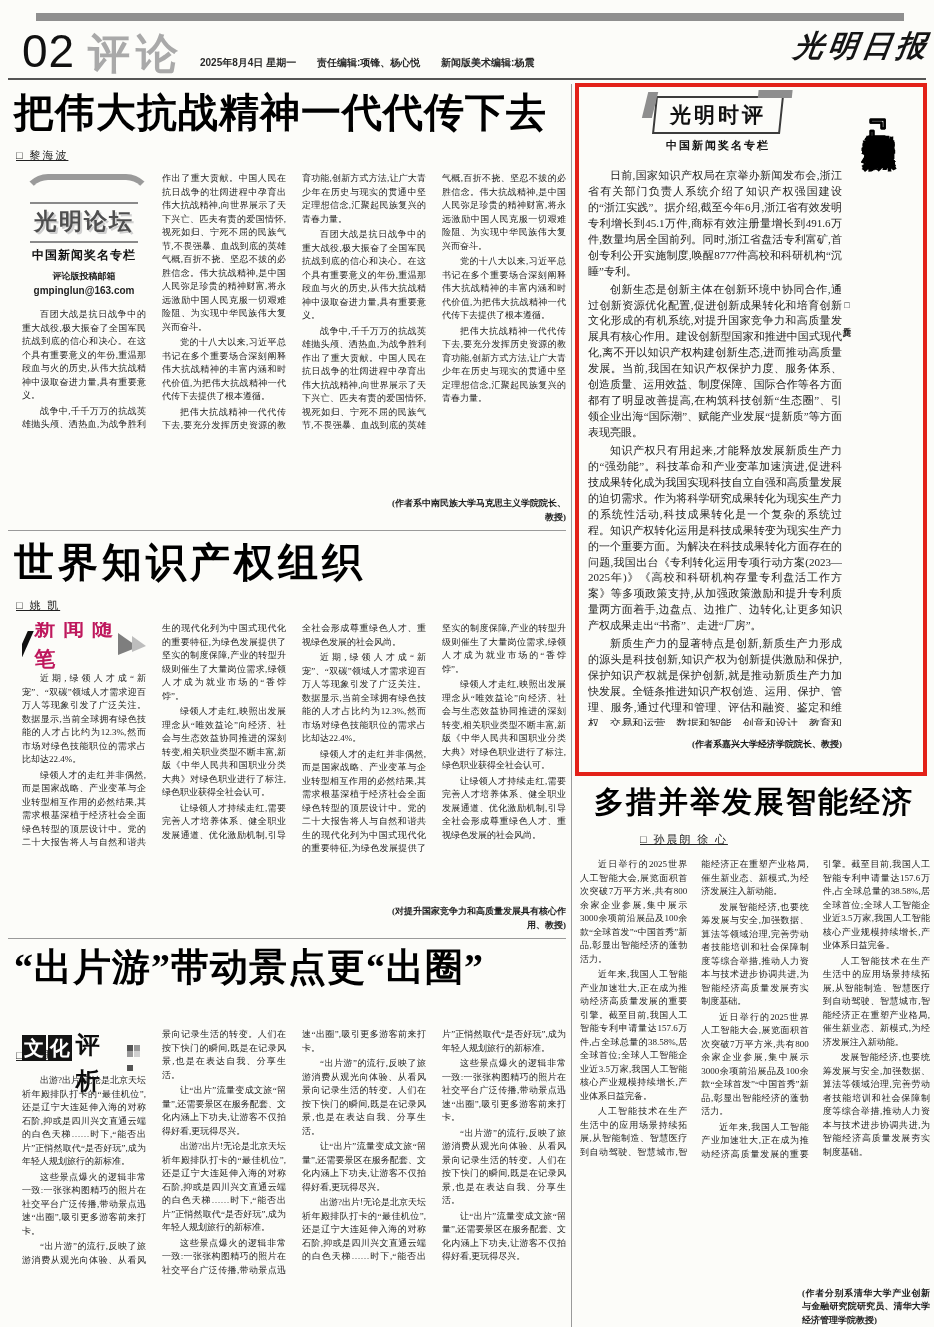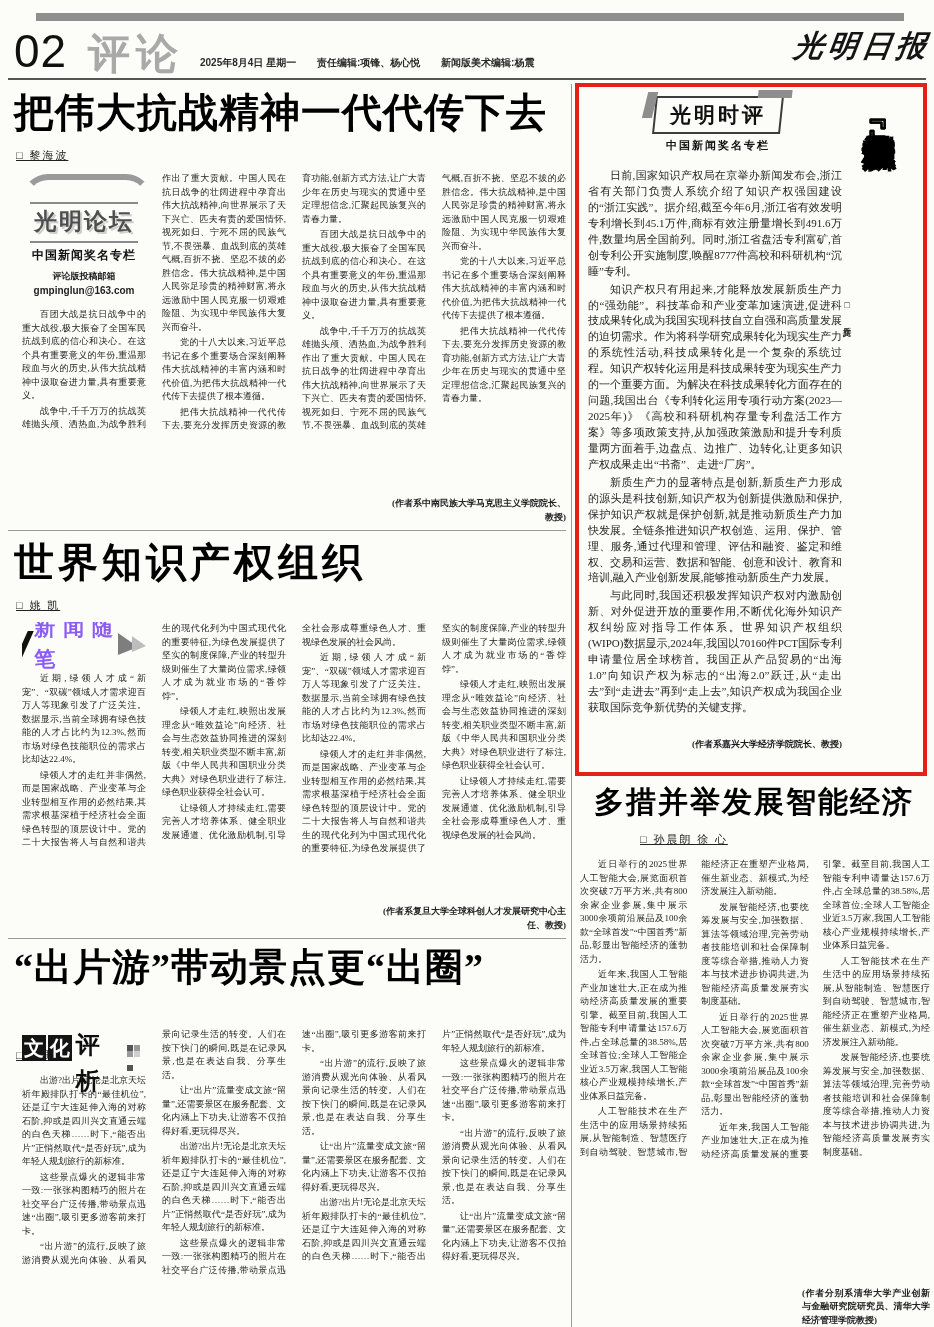--- a/index.html
+++ b/index.html
@@ -5,21 +5,21 @@
   html,body{margin:0;padding:0;}
   body{
     width:934px;height:1327px;position:relative;overflow:hidden;
     background:#fcfcf9;color:#1b1b1b;
     font-family:"Liberation Serif","DejaVu Serif",serif;
   }
   .abs{position:absolute;}
   .hairline{background:#9a9a9a;}
   
   .topbar{left:36px;top:13px;width:868px;height:8px;background:#8f8f8f;}
-  .pagenum{left:14px;top:24px;font-family:"Liberation Sans","DejaVu Sans",sans-serif;
+  .pagenum{left:22px;top:24px;font-family:"Liberation Sans","DejaVu Sans",sans-serif;
     font-size:46px;font-weight:400;color:#111;letter-spacing:1px;}
   .section-title{left:88px;top:26px;font-size:42px;font-weight:bold;color:#a9a9a9;letter-spacing:6px;}
   .dateline{left:200px;top:56px;font-family:"Liberation Sans","DejaVu Sans",sans-serif;
     font-size:10px;font-weight:bold;color:#2a2a2a;}
   .dateline span{margin-right:18px;}
   .masthead{left:758px;top:26px;width:172px;text-align:right;font-size:30px;font-weight:bold;
     font-style:italic;transform:skewX(-8deg);color:#151515;letter-spacing:4px;}
   .header-rule{left:8px;top:78px;width:918px;height:2px;background:#555;}
   
   .headline{font-weight:bold;color:#000;line-height:1.05;letter-spacing:1px;}
@@ -36,21 +36,21 @@
   .forum-name{display:inline-block;font-size:23px;font-weight:bold;color:#4e4e4e;
     letter-spacing:2px;border-top:2px solid #8a8a8a;border-bottom:2px solid #8a8a8a;
     padding:1px 4px;text-shadow:2px 2px 0 #cfcfcf;}
   .forum-sub{font-size:12px;font-weight:bold;color:#111;margin-top:3px;letter-spacing:1px;}
   .forum-mail1{font-size:9px;font-weight:bold;margin-top:6px;}
   .forum-mail2{font-size:10px;font-weight:bold;font-family:"Liberation Sans","DejaVu Sans",sans-serif;}
   
   .notes-badge{break-inside:avoid;margin:2px 0 8px 0;height:40px;display:flex;align-items:center;}
   .notes-slash{display:inline-block;width:7px;height:26px;background:#111;
     transform:skewX(-24deg);margin-right:6px;}
-  .notes-name{font-size:21px;font-weight:bold;color:#8b5cf6;letter-spacing:1px;}
+  .notes-name{font-size:21px;font-weight:bold;color:#be185d;letter-spacing:1px;}
   .notes-arrow{width:0;height:0;border-top:14px solid transparent;border-bottom:8px solid transparent;
     border-left:20px solid #7e7e7e;margin-left:4px;}
   .notes-arrow2{width:0;height:0;border-top:10px solid transparent;border-bottom:6px solid transparent;
     border-left:14px solid #bdbdbd;margin-left:-6px;}
   
   .culture-badge{break-inside:avoid;margin:2px 0 8px 0;height:36px;display:flex;align-items:center;}
   .culture-blk{display:inline-block;width:26px;height:26px;background:#141414;color:#fff;
     font-size:20px;font-weight:bold;text-align:center;line-height:26px;margin-right:2px;}
   .culture-rest{font-size:24px;font-weight:bold;color:#0d0d0d;letter-spacing:1px;margin-left:2px;margin-top:30px;}
   .pixels{display:inline-block;margin-left:5px;}
@@ -130,21 +130,21 @@
     <span class="notes-arrow2"></span>
   </div>
   <p>近期,绿领人才成“新宠”、“双碳”领域人才需求迎百万人等现象引发了广泛关注。数据显示,当前全球拥有绿色技能的人才占比约为12.3%,然而市场对绿色技能职位的需求占比却达22.4%。</p>
     <p>绿领人才的走红并非偶然,而是国家战略、产业变革与企业转型相互作用的必然结果,其需求根基深植于经济社会全面绿色转型的顶层设计中。党的二十大报告将人与自然和谐共生的现代化列为中国式现代化的重要特征,为绿色发展提供了坚实的制度保障,产业的转型升级则催生了大量岗位需求,绿领人才成为就业市场的“香饽饽”。</p>
     <p>绿领人才走红,映照出发展理念从“唯效益论”向经济、社会与生态效益协同推进的深刻转变,相关职业类型不断丰富,新版《中华人民共和国职业分类大典》对绿色职业进行了标注,绿色职业获得全社会认可。</p>
     <p>让绿领人才持续走红,需要完善人才培养体系、健全职业发展通道、优化激励机制,引导全社会形成尊重绿色人才、重视绿色发展的社会风尚。</p>
     <p>近期,绿领人才成“新宠”、“双碳”领域人才需求迎百万人等现象引发了广泛关注。数据显示,当前全球拥有绿色技能的人才占比约为12.3%,然而市场对绿色技能职位的需求占比却达22.4%。</p>
     <p>绿领人才的走红并非偶然,而是国家战略、产业变革与企业转型相互作用的必然结果,其需求根基深植于经济社会全面绿色转型的顶层设计中。党的二十大报告将人与自然和谐共生的现代化列为中国式现代化的重要特征,为绿色发展提供了坚实的制度保障,产业的转型升级则催生了大量岗位需求,绿领人才成为就业市场的“香饽饽”。</p>
     <p>绿领人才走红,映照出发展理念从“唯效益论”向经济、社会与生态效益协同推进的深刻转变,相关职业类型不断丰富,新版《中华人民共和国职业分类大典》对绿色职业进行了标注,绿色职业获得全社会认可。</p>
     <p>让绿领人才持续走红,需要完善人才培养体系、健全职业发展通道、优化激励机制,引导全社会形成尊重绿色人才、重视绿色发展的社会风尚。</p>
-    <div class="attr" style="width:185px;">(作者系复旦大学全球科创人才发展研究中心主任、教授)</div>
+    <div class="attr" style="width:185px;">(对提升国家竞争力和高质量发展具有核心作用、教授)</div>
 </div>
 
 <div class="abs headline" style="left:14px;top:948px;font-size:38px;">“出片游”带动景点更“出圈”</div>
 <div class="abs byline" style="left:16px;top:1002px;margin-top:46px;">□ 王禹欣</div>
 <div class="abs body-cols" style="left:22px;top:1028px;width:544px;height:299px;column-count:4;column-gap:16px;">
   <div class="culture-badge">
     <span class="culture-blk">文</span>
     <span class="culture-blk">化</span>
     <span class="culture-rest">评析</span>
     <span class="pixels">
@@ -170,20 +170,21 @@
 
 <div class="shiping-wrap" style="left:618px;top:96px;width:200px;">
   <div class="shiping-box">
     <span class="shiping-name">光明时评</span>
   </div>
   <div class="shiping-sub">中国新闻奖名专栏</div>
 </div>
 
 <div class="abs body-cols ip-body" style="font-size:11px;line-height:1.45;">
     <p>日前,国家知识产权局在京举办新闻发布会,浙江省有关部门负责人系统介绍了知识产权强国建设的“浙江实践”。据介绍,截至今年6月,浙江省有效发明专利增长到45.1万件,商标有效注册量增长到491.6万件,数量均居全国前列。同时,浙江省盘活专利富矿,首创专利公开实施制度,唤醒8777件高校和科研机构“沉睡”专利。</p>
+    <p>创新生态是创新主体在创新环境中协同合作,通过创新资源优化配置,促进创新成果转化和培育创新文化形成的有机系统,对提升国家竞争力和高质量发展具有核心作用。建设创新型国家和推进中国式现代化,离不开以知识产权构建创新生态,进而推动高质量发展。当前,我国在知识产权保护力度、服务体系、创造质量、运用效益、制度保障、国际合作等各方面都有了明显改善提高,在构筑科技创新“生态圈”、引领企业出海“国际潮”、赋能产业发展“提新质”等方面表现亮眼。</p>
     <p>知识产权只有用起来,才能释放发展新质生产力的“强劲能”。科技革命和产业变革加速演进,促进科技成果转化成为我国实现科技自立自强和高质量发展的迫切需求。作为将科学研究成果转化为现实生产力的系统性活动,科技成果转化是一个复杂的系统过程。知识产权转化运用是科技成果转变为现实生产力的一个重要方面。为解决在科技成果转化方面存在的问题,我国出台《专利转化运用专项行动方案(2023—2025年)》《高校和科研机构存量专利盘活工作方案》等多项政策支持,从加强政策激励和提升专利质量两方面着手,边盘点、边推广、边转化,让更多知识产权成果走出“书斋”、走进“厂房”。</p>
     <p>新质生产力的显著特点是创新,新质生产力形成的源头是科技创新,知识产权为创新提供激励和保护,保护知识产权就是保护创新,就是推动新质生产力加快发展。全链条推进知识产权创造、运用、保护、管理、服务,通过代理和管理、评估和融资、鉴定和维权、交易和运营、数据和智能、创意和设计、教育和培训,融入产业创新发展,能够推动新质生产力发展。</p>
     <p>与此同时,我国还积极发挥知识产权对内激励创新、对外促进开放的重要作用,不断优化海外知识产权纠纷应对指导工作体系。世界知识产权组织(WIPO)数据显示,2024年,我国以70160件PCT国际专利申请量位居全球榜首。我国正从产品贸易的“出海1.0”向知识产权为标志的“出海2.0”跃迁,从“走出去”到“走进去”再到“走上去”,知识产权成为我国企业获取国际竞争新优势的关键支撑。</p>
   </div>
 <div class="abs ip-attr">(作者系嘉兴大学经济学院院长、教授)</div>
 <div class="abs vtitle">让知识产权『种子』长成创新『森林』</div>
 <div class="abs vbyline">□ 文雁兵</div>
 
 <div class="abs headline" style="left:578px;top:786px;width:352px;text-align:center;font-size:30px;letter-spacing:2px;">多措并举发展智能经济</div>
 <div class="abs byline" style="left:640px;top:832px;">□ 孙晨朗  徐  心</div>

